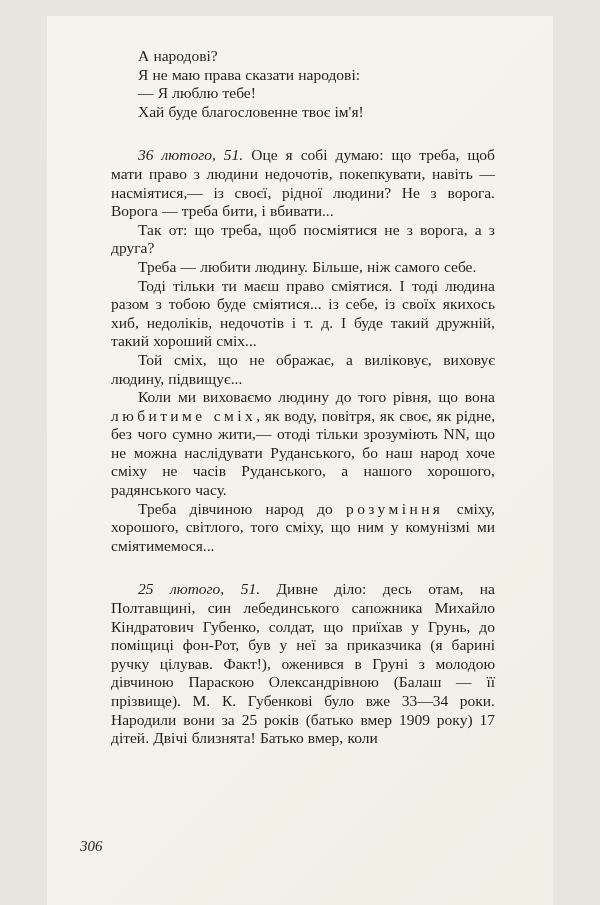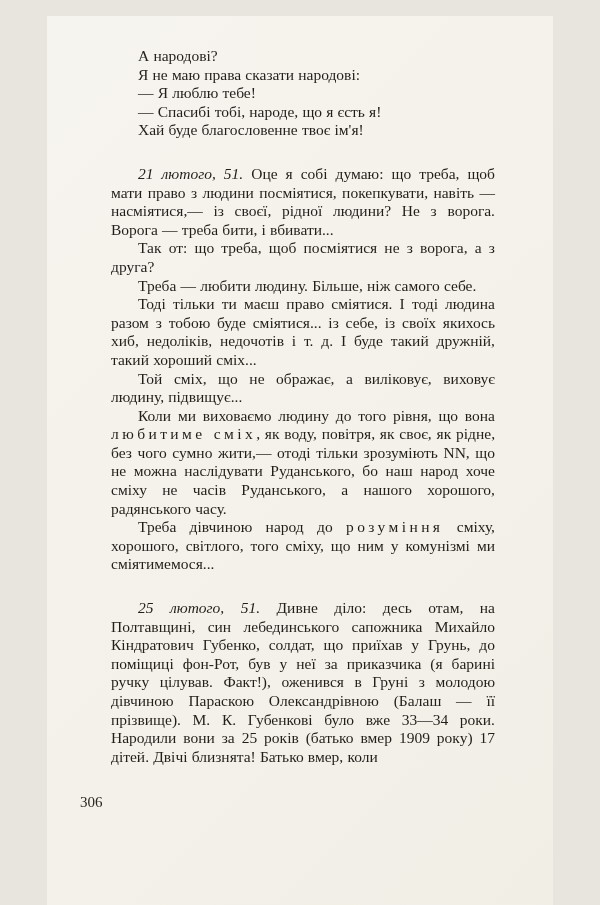--- a/index.html
+++ b/index.html
@@ -23,38 +23,38 @@
     text-align: justify;
     text-indent: 27px;
     word-spacing: 0.02em;
   }
   .para.gap { margin-top: 25px; }
   .date { font-style: italic; }
   .sp { letter-spacing: 0.22em; }
   .page-number {
     position: absolute;
     left: 33px;
-    top: 778px;
+    top: 822px;
+    font-style: italic;
     font-size: 15px;
     color: #2a2722;
   }
 </style>
 </head>
 <body>
 
 <div class="page">
   <div class="text-block">
 
     <p class="para"><span>А народові?</span></p>
     <p class="para"><span>Я не маю права сказати народові:</span></p>
     <p class="para"><span>— Я люблю тебе!</span></p>
-    <p class="para"><span>— Спасибі тобі, народе, що я єсть я!</span></p>
     <p class="para"><span>Хай буде благословенне твоє ім'я!</span></p>
 
-    <p class="para gap"><span class="date">21 лютого, 51.</span><span> Оце я собі думаю: що треба, щоб мати право з людини посміятися, покепкувати, навіть — насміятися,— із своєї, рідної людини? Не з ворога. Ворога — треба бити, і вбивати...</span></p>
+    <p class="para gap"><span class="date">36 лютого, 51.</span><span> Оце я собі думаю: що треба, щоб мати право з людини недочотів, покепкувати, навіть — насміятися,— із своєї, рідної людини? Не з ворога. Ворога — треба бити, і вбивати...</span></p>
     <p class="para"><span>Так от: що треба, щоб посміятися не з ворога, а з друга?</span></p>
     <p class="para"><span>Треба — любити людину. Більше, ніж самого себе.</span></p>
     <p class="para"><span>Тоді тільки ти маєш право сміятися. І тоді людина разом з тобою буде сміятися... із себе, із своїх якихось хиб, недоліків, недочотів і т. д. І буде такий дружній, такий хороший сміх...</span></p>
     <p class="para"><span>Той сміх, що не ображає, а виліковує, виховує людину, підвищує...</span></p>
     <p class="para"><span>Коли ми виховаємо людину до того рівня, що вона </span><span class="sp">любитиме сміх</span><span>, як воду, повітря, як своє, як рідне, без чого сумно жити,— отоді тільки зрозуміють NN, що не можна наслідувати Руданського, бо наш народ хоче сміху не часів Руданського, а нашого хорошого, радянського часу.</span></p>
     <p class="para"><span>Треба дівчиною народ до </span><span class="sp">розуміння</span><span> сміху, хорошого, світлого, того сміху, що ним у комунізмі ми сміятимемося...</span></p>
 
     <p class="para gap"><span class="date">25 лютого, 51.</span><span> Дивне діло: десь отам, на Полтавщині, син лебединського сапожника Михайло Кіндратович Губенко, солдат, що приїхав у Грунь, до поміщиці фон-Рот, був у неї за приказчика (я барині ручку цілував. Факт!), оженився в Груні з молодою дівчиною Параскою Олександрівною (Балаш — її прізвище). М. К. Губенкові було вже 33—34 роки. Народили вони за 25 років (батько вмер 1909 року) 17 дітей. Двічі близнята! Батько вмер, коли</span></p>
 
   </div>

